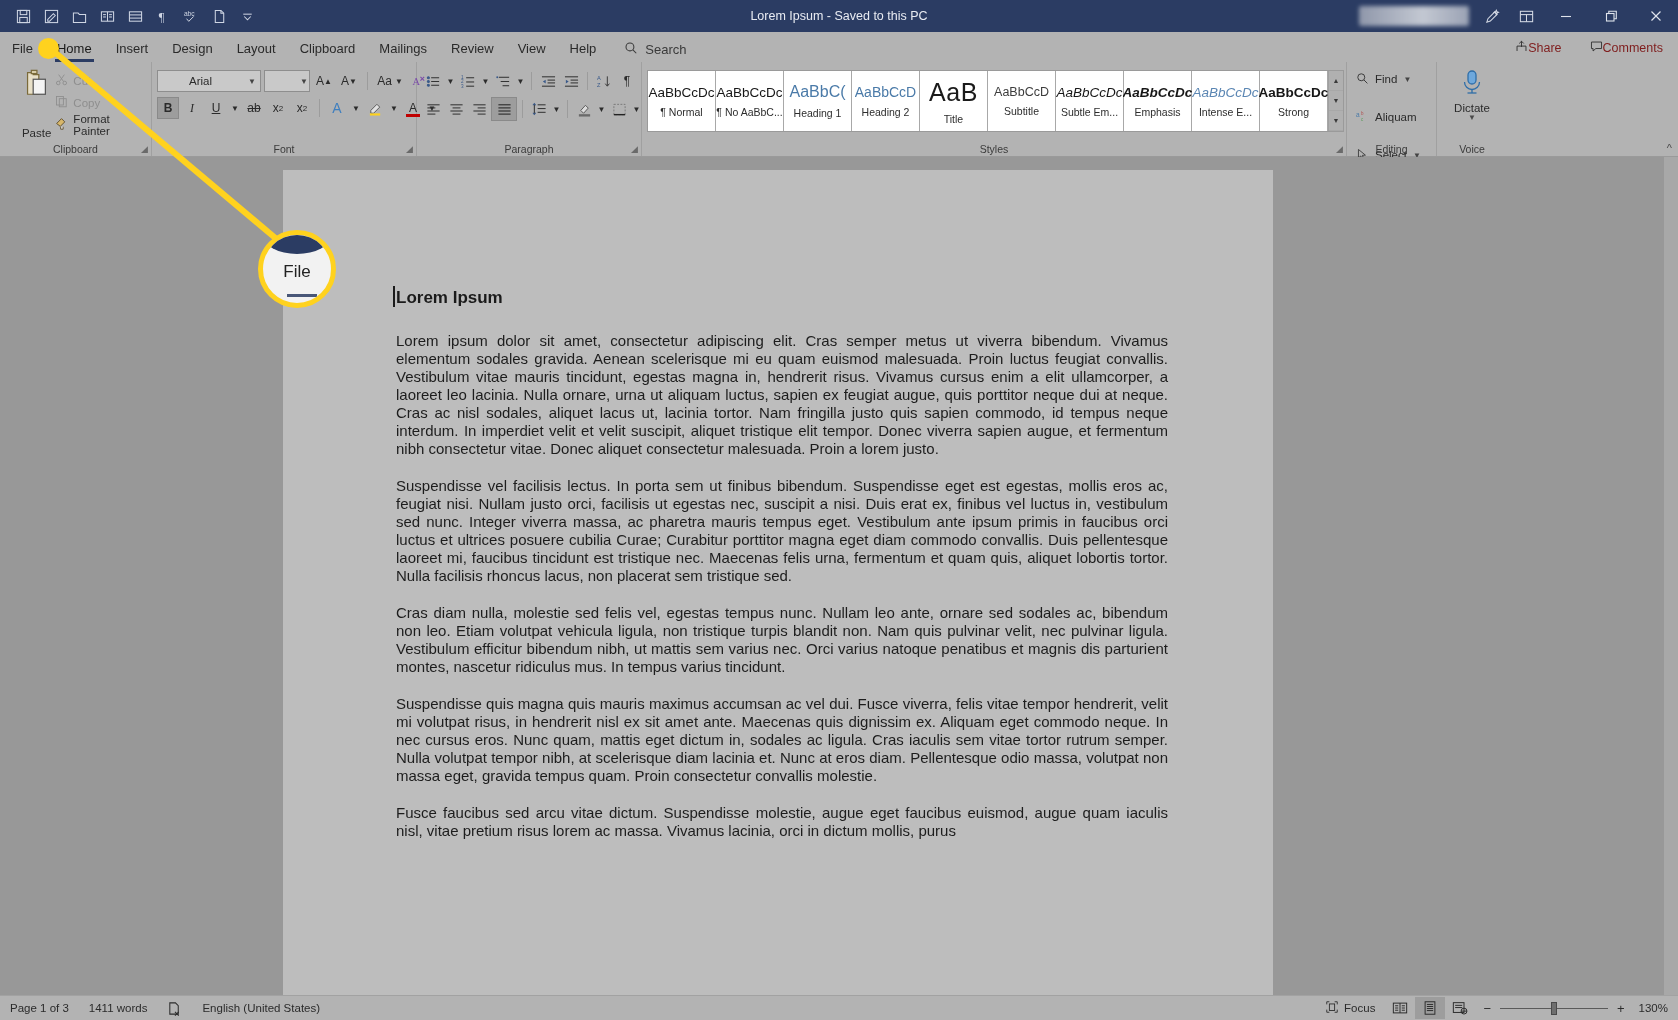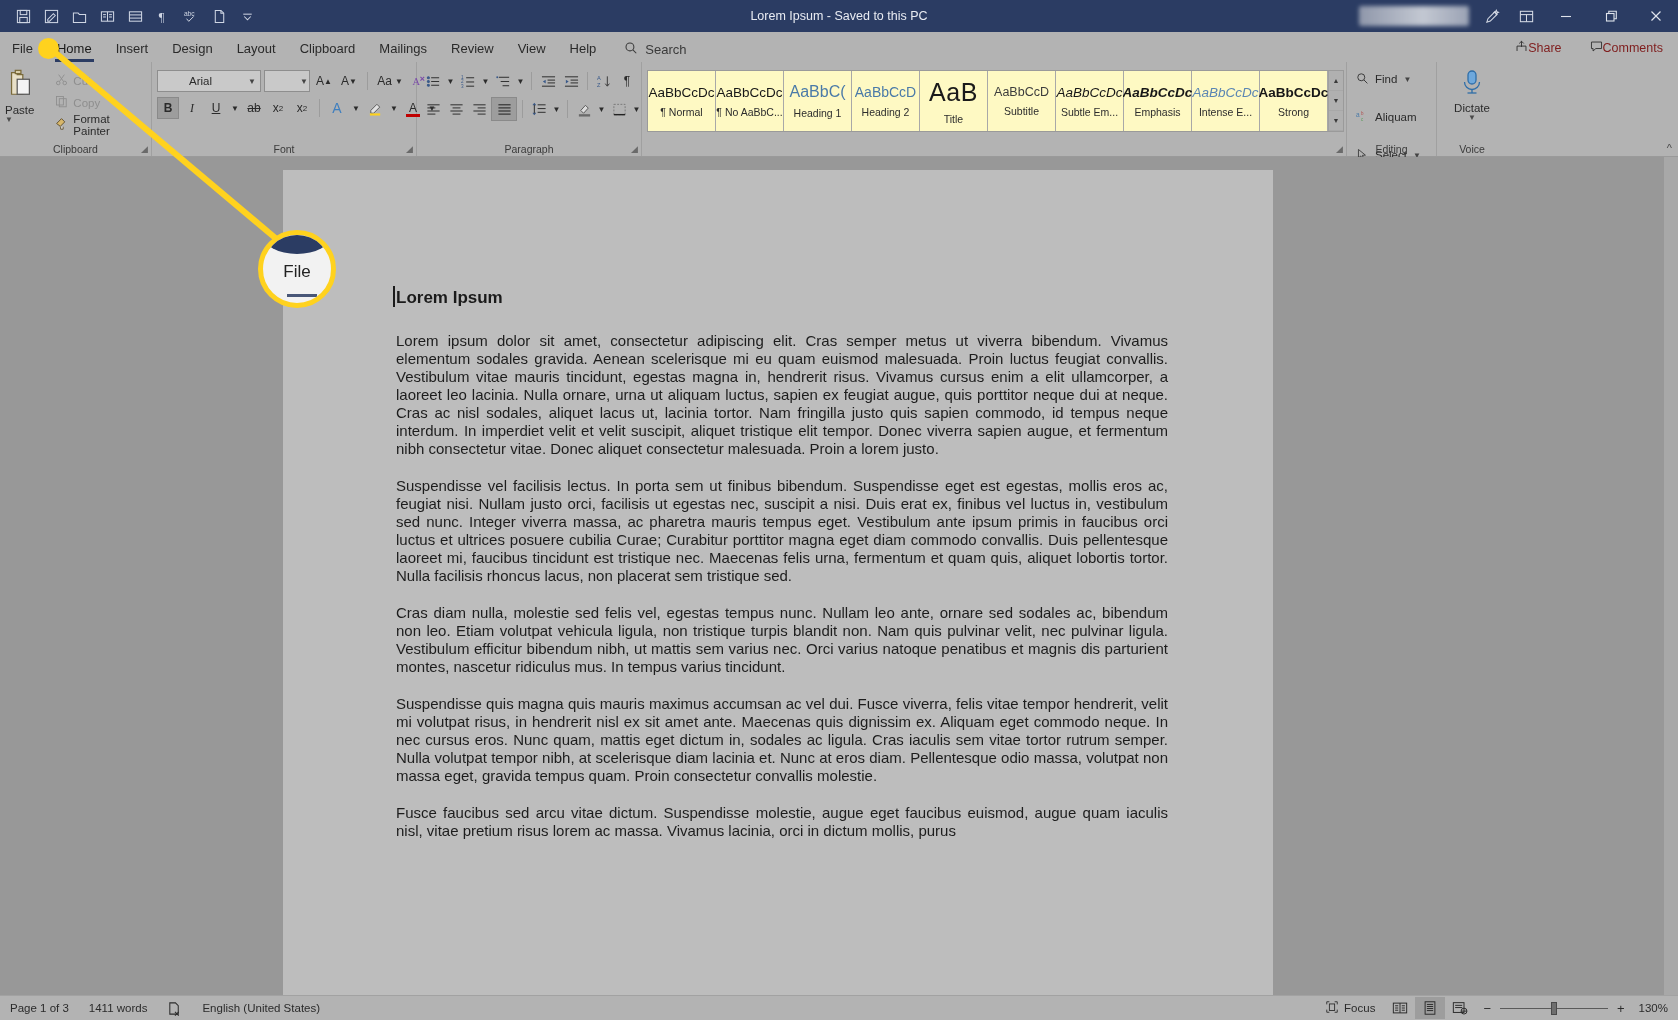--- a/index.html
+++ b/index.html
@@ -105,22 +105,23 @@
   }
   .grp-body { display: flex; flex: 1; align-items: flex-start; padding-bottom: 16px; }
   .grp-dlg {
     position: absolute; right: 3px; bottom: 2px;
     font-size: 9px; color: #6a6a6a;
   }
 
   
   .paste-big {
     width: 50px;
-    display: flex; flex-direction: column; align-items: flex-start;
+    display: flex; flex-direction: column; align-items: flex-end;
     padding-top: 3px;
+    gap: 23px;
   }
   .paste-big .lbl { font-size: 11.5px; color: #2b2b2b; margin-top: 2px; }
   .paste-big .chev { font-size: 8px; color: #4a4a4a; line-height: 7px; }
   .clip-col { display: flex; flex-direction: column; padding-top: 6px; gap: 3px; }
   .clip-item {
     display: flex; align-items: center; gap: 5px;
     font-size: 11.5px; color: #8e8e8e;
     height: 19px; padding: 0 4px;
   }
   .clip-item.enabled { color: #2b2b2b; }
@@ -151,21 +152,21 @@
   .font-row2 { display: flex; align-items: center; gap: 2px; }
   .sep-v { width: 1px; height: 18px; background: #9c9c9c; margin: 0 4px; }
   .ic .bar { position: absolute; bottom: 2px; left: 4px; right: 4px; height: 3px; }
 
   
   .par-row { display: flex; align-items: center; gap: 1px; margin-bottom: 5px; }
 
   
   .styles-gal {
     display: flex; align-items: stretch;
-    border: 1px solid #9a9a9a; background: #fef9c3;
+    border: 1px solid #9a9a9a; background: #ffffff;
     height: 62px; margin-top: 2px;
   }
   .style-item {
     width: 68px;
     display: flex; flex-direction: column;
     align-items: center; justify-content: center;
     border-right: 1px solid #a8a8a8;
     padding: 0 2px;
   }
   .style-item:last-child { border-right: none; }
@@ -765,20 +766,21 @@
           <div class="style-prev">AaBbCcDc</div>
           <div class="style-name">Strong</div>
         </div>
         <div class="gal-scroll">
           <div>▲</div>
           <div>▼</div>
           <div>▼</div>
         </div>
       </div>
     </div>
+    <div class="grp-label">Styles</div>
     <div class="grp-dlg">◢</div>
   </div>
 
   <div class="grp" style="width:90px">
     <div class="grp-body">
       <div class="edit-col">
         <div class="edit-item">
           <span>
             <svg width="13" height="13" viewBox="0 0 16 16" fill="none" stroke="#3a3a3a" stroke-width="1.2">
                 <circle cx="6.5" cy="6.5" r="4.3"></circle>

